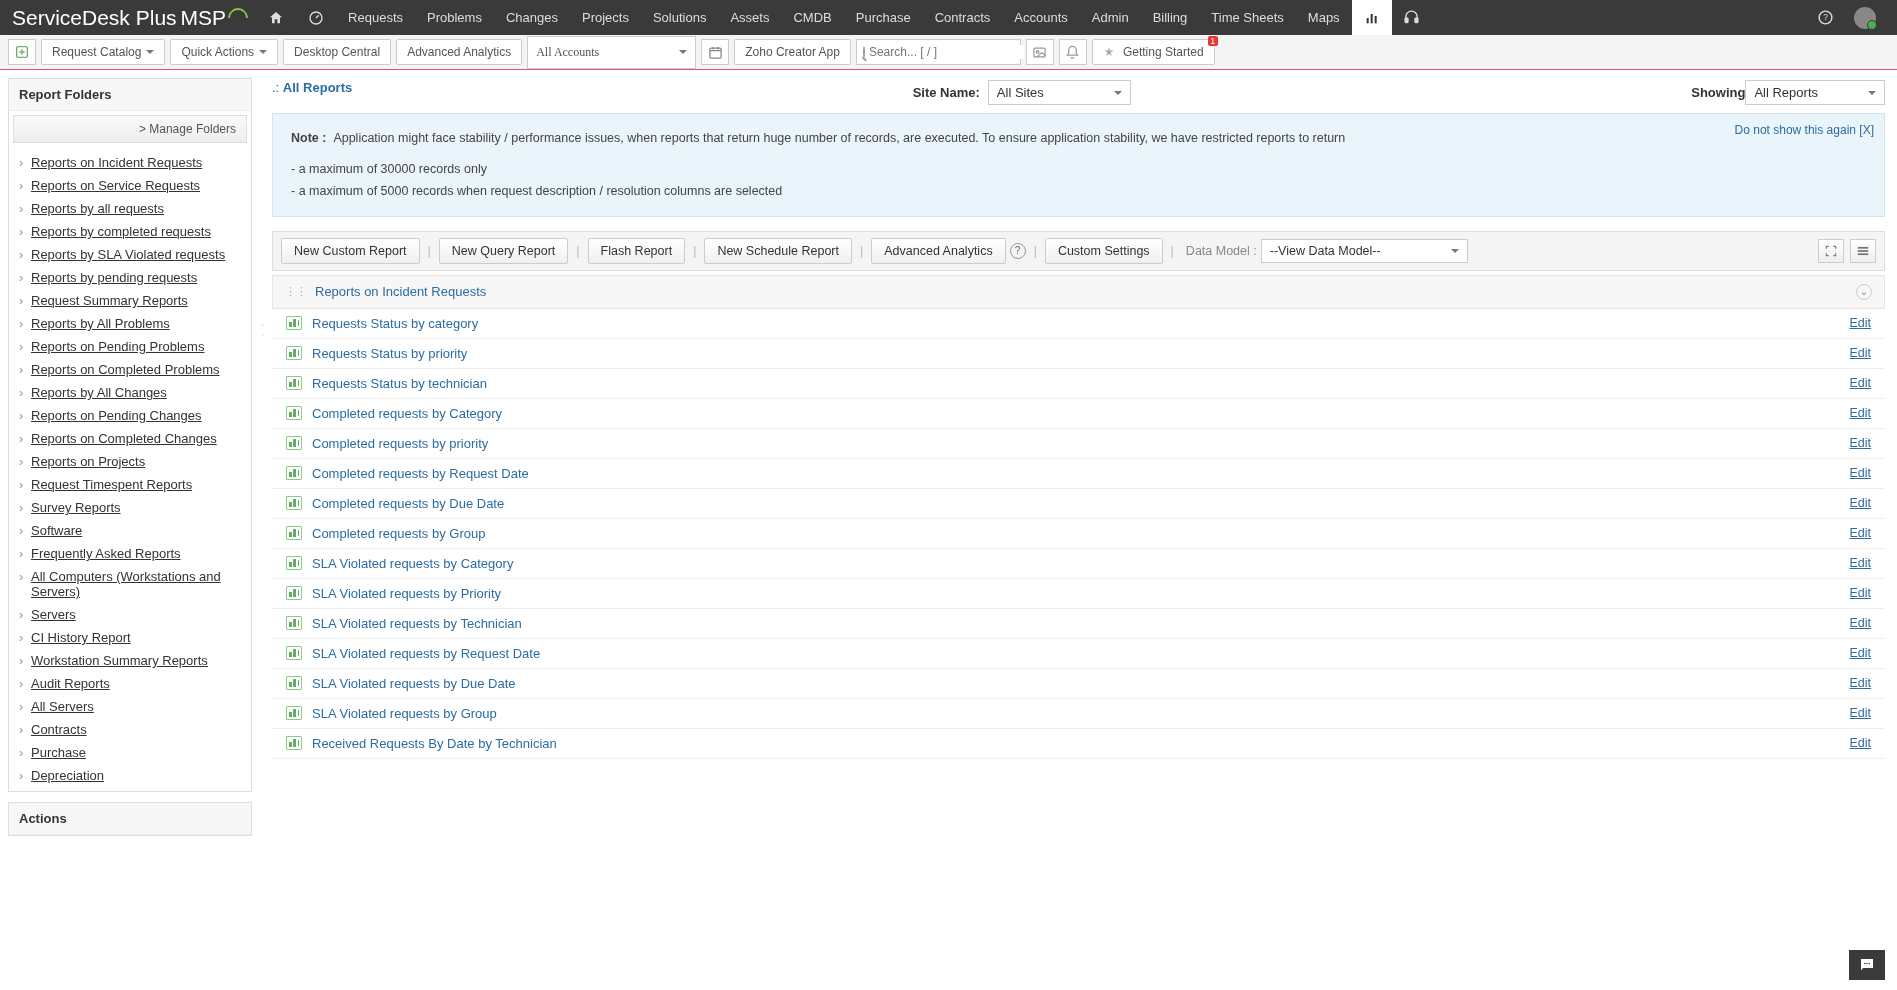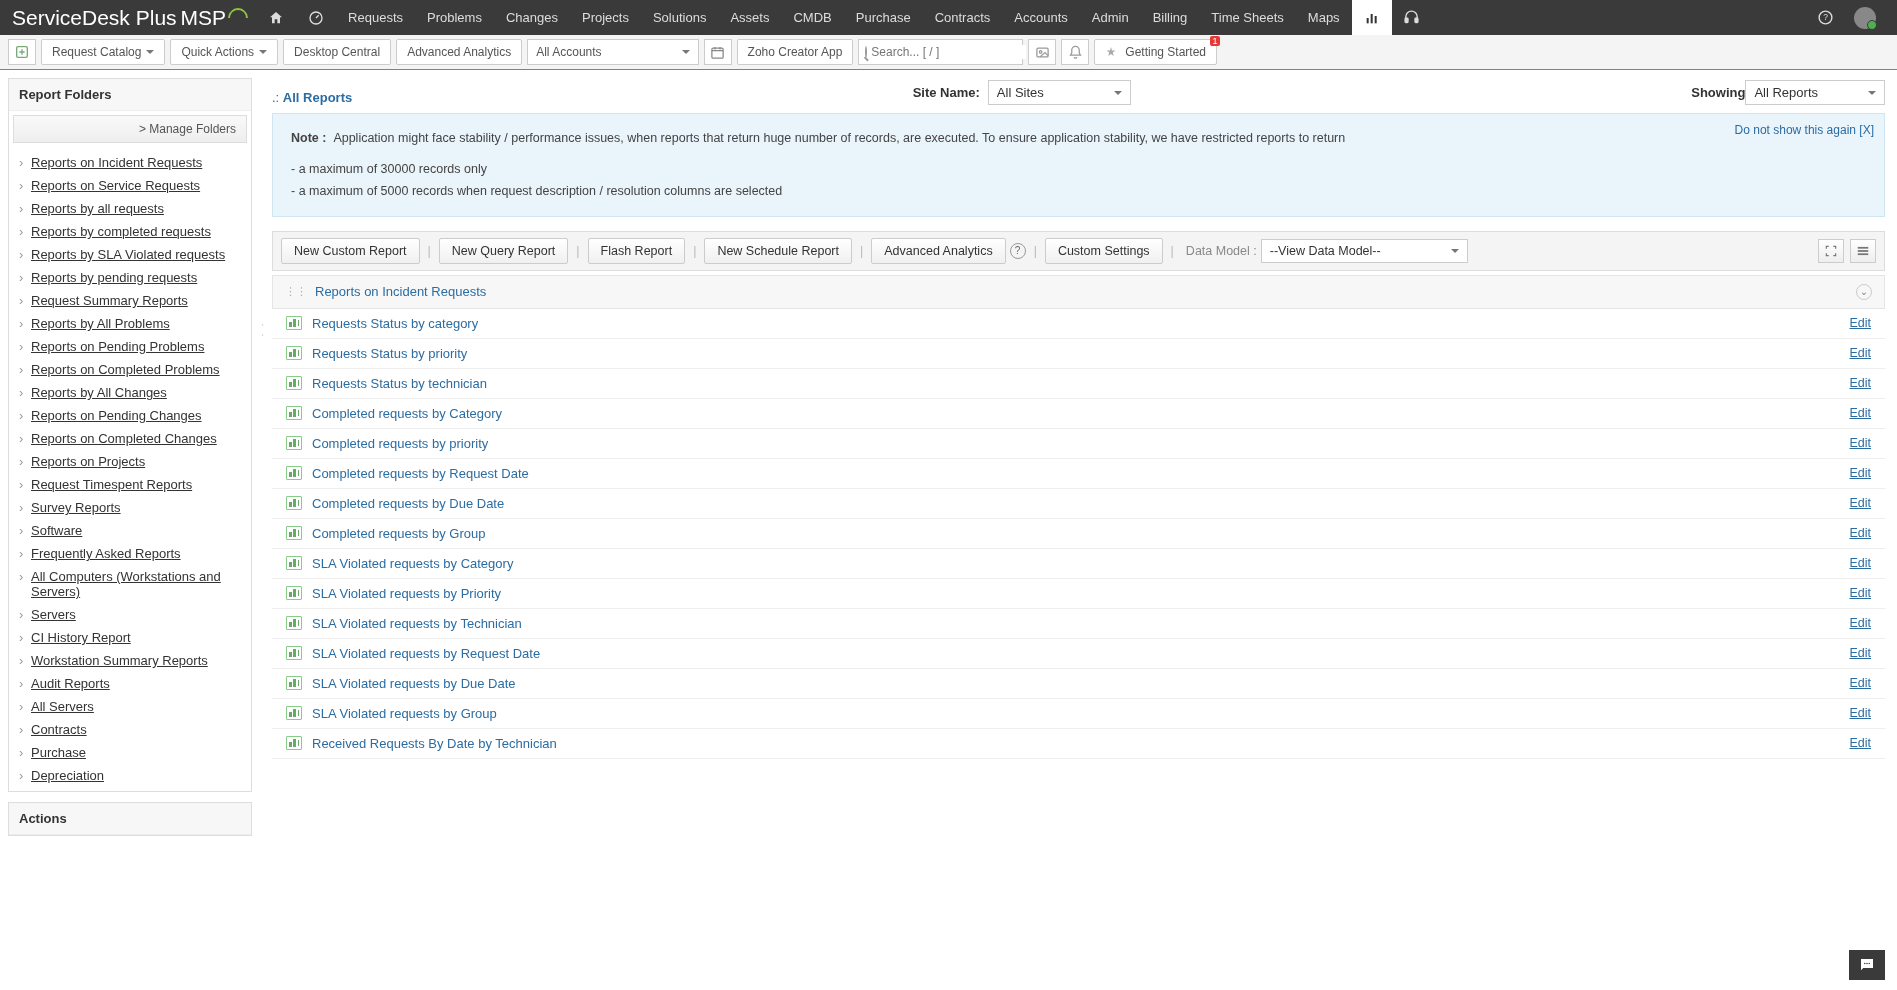--- a/index.html
+++ b/index.html
@@ -12,21 +12,21 @@
 .brand-swoosh { width: 20px; height: 20px; border: 2px solid #8cc63f; border-radius: 50%; border-bottom-color: transparent; border-left-color: transparent; transform: rotate(-45deg); margin-left: 2px; }
 .topnav .nav-item { color: #ddd; padding: 0 12px; height: 35px; display: flex; align-items: center; font-size: 13px; cursor: pointer; }
 .topnav .nav-icon { width: 40px; height: 35px; display: flex; align-items: center; justify-content: center; cursor: pointer; color: #ddd; }
 .topnav .nav-icon.active { background: #fff; color: #333; }
 .topnav .spacer { flex: 1; }
 .avatar { width: 22px; height: 22px; background: #888; border-radius: 50%; position: relative; }
 .avatar::after { content:''; position:absolute; bottom:-1px; right:-1px; width:8px; height:8px; background:#4caf50; border-radius:50%; border:1px solid #3a3a3a; }
 
 .toolbar { background: #f4f4f4; border-bottom: 1px solid #ec4899; height: 35px; display: flex; align-items: center; padding: 0 8px; gap: 5px; font-size: 12px; }
 .toolbar .tb-btn { background: #fff; border: 1px solid #ccc; padding: 4px 10px; border-radius: 2px; cursor: pointer; color: #555; display: flex; align-items: center; gap: 5px; height: 26px; }
-.toolbar .tb-select { background: #fff; border: 1px solid #ccc; padding: 3px 8px; height: 26px; display: flex; align-items: center; gap: 80px; cursor: pointer; color: #555; }
+.toolbar .tb-select { background: #fff; border: 1px solid #ccc; padding: 3px 8px; height: 33px; display: flex; align-items: center; gap: 80px; cursor: pointer; color: #555; font-family: Liberation Serif, serif; }
 .toolbar .tb-icon-btn { width: 28px; height: 26px; border: 1px solid #ccc; background: #fff; display: flex; align-items: center; justify-content: center; cursor: pointer; }
 .caret-down { border: 4px solid transparent; border-top-color: #777; display: inline-block; margin-top: 4px; }
 .search-box { display: flex; align-items: center; border: 1px solid #ccc; background: #fff; height: 26px; padding: 0 6px; width: 165px; }
 .search-box input { border: none; outline: none; font-size: 12px; flex: 1; }
 .mag-icon { width: 12px; height: 12px; border: 1.5px solid #999; border-radius: 50%; position: relative; margin-right: 4px; }
 .mag-icon::after { content:''; position:absolute; width:5px; height:1.5px; background:#999; bottom:-2px; right:-3px; transform:rotate(45deg); }
 .badge-1 { position: relative; }
 .badge-1::after { content: '1'; position: absolute; top: -4px; right: -4px; background: #e53935; color: #fff; font-size: 9px; width: 10px; height: 10px; border-radius: 2px; display: flex; align-items: center; justify-content: center; }
 
 .main-layout { display: flex; height: calc(100vh - 70px); }
@@ -35,21 +35,21 @@
 .panel-header { background: #f7f7f7; padding: 8px 10px; font-weight: 600; font-size: 13px; color: #333; border-bottom: 1px solid #eee; }
 .manage-folders { background: linear-gradient(#f9f9f9,#eee); padding: 6px 10px; text-align: right; font-size: 12px; color: #555; cursor: pointer; border: 1px solid #ddd; margin: 4px; }
 .folder-list { padding: 4px 0; }
 .folder-item { padding: 4px 10px 4px 22px; font-size: 13px; position: relative; }
 .folder-item a { color: #333; text-decoration: underline; cursor: pointer; }
 .folder-item::before { content: '›'; position: absolute; left: 10px; color: #999; }
 
 .content { flex: 1; padding: 10px 12px; overflow-y: auto; position: relative; }
 .drag-handle { position: absolute; left: -6px; top: 250px; color: #bbb; font-size: 10px; writing-mode: vertical-rl; }
 
-.content-header { display: flex; align-items: flex-end; margin-bottom: 8px; }
+.content-header { display: flex; align-items: flex-start; margin-bottom: 8px; }
 .breadcrumb { color: #2b6ca3; font-size: 13px; }
 .breadcrumb .dots { color: #2b6ca3; }
 .showing { margin-left: auto; display: flex; align-items: center; font-weight: 600; font-size: 13px; }
 .site-sel .select-wrap, .showing .select-wrap { border: 1px solid #ccc; padding: 4px 8px; background: #fff; display: flex; align-items: center; gap: 50px; cursor: pointer; font-weight: 400; }
 
 .note-box { background: #eaf4fb; border: 1px solid #cfe5f2; padding: 14px 18px; font-size: 12.5px; color: #444; position: relative; margin-bottom: 14px; line-height: 1.7; }
 .note-box .close-note { position: absolute; top: 6px; right: 10px; color: #2b6ca3; font-size: 12px; cursor: pointer; }
 .note-box .note-label { font-weight: 600; }
 .note-box .bullet { margin-top: 10px; }
 

